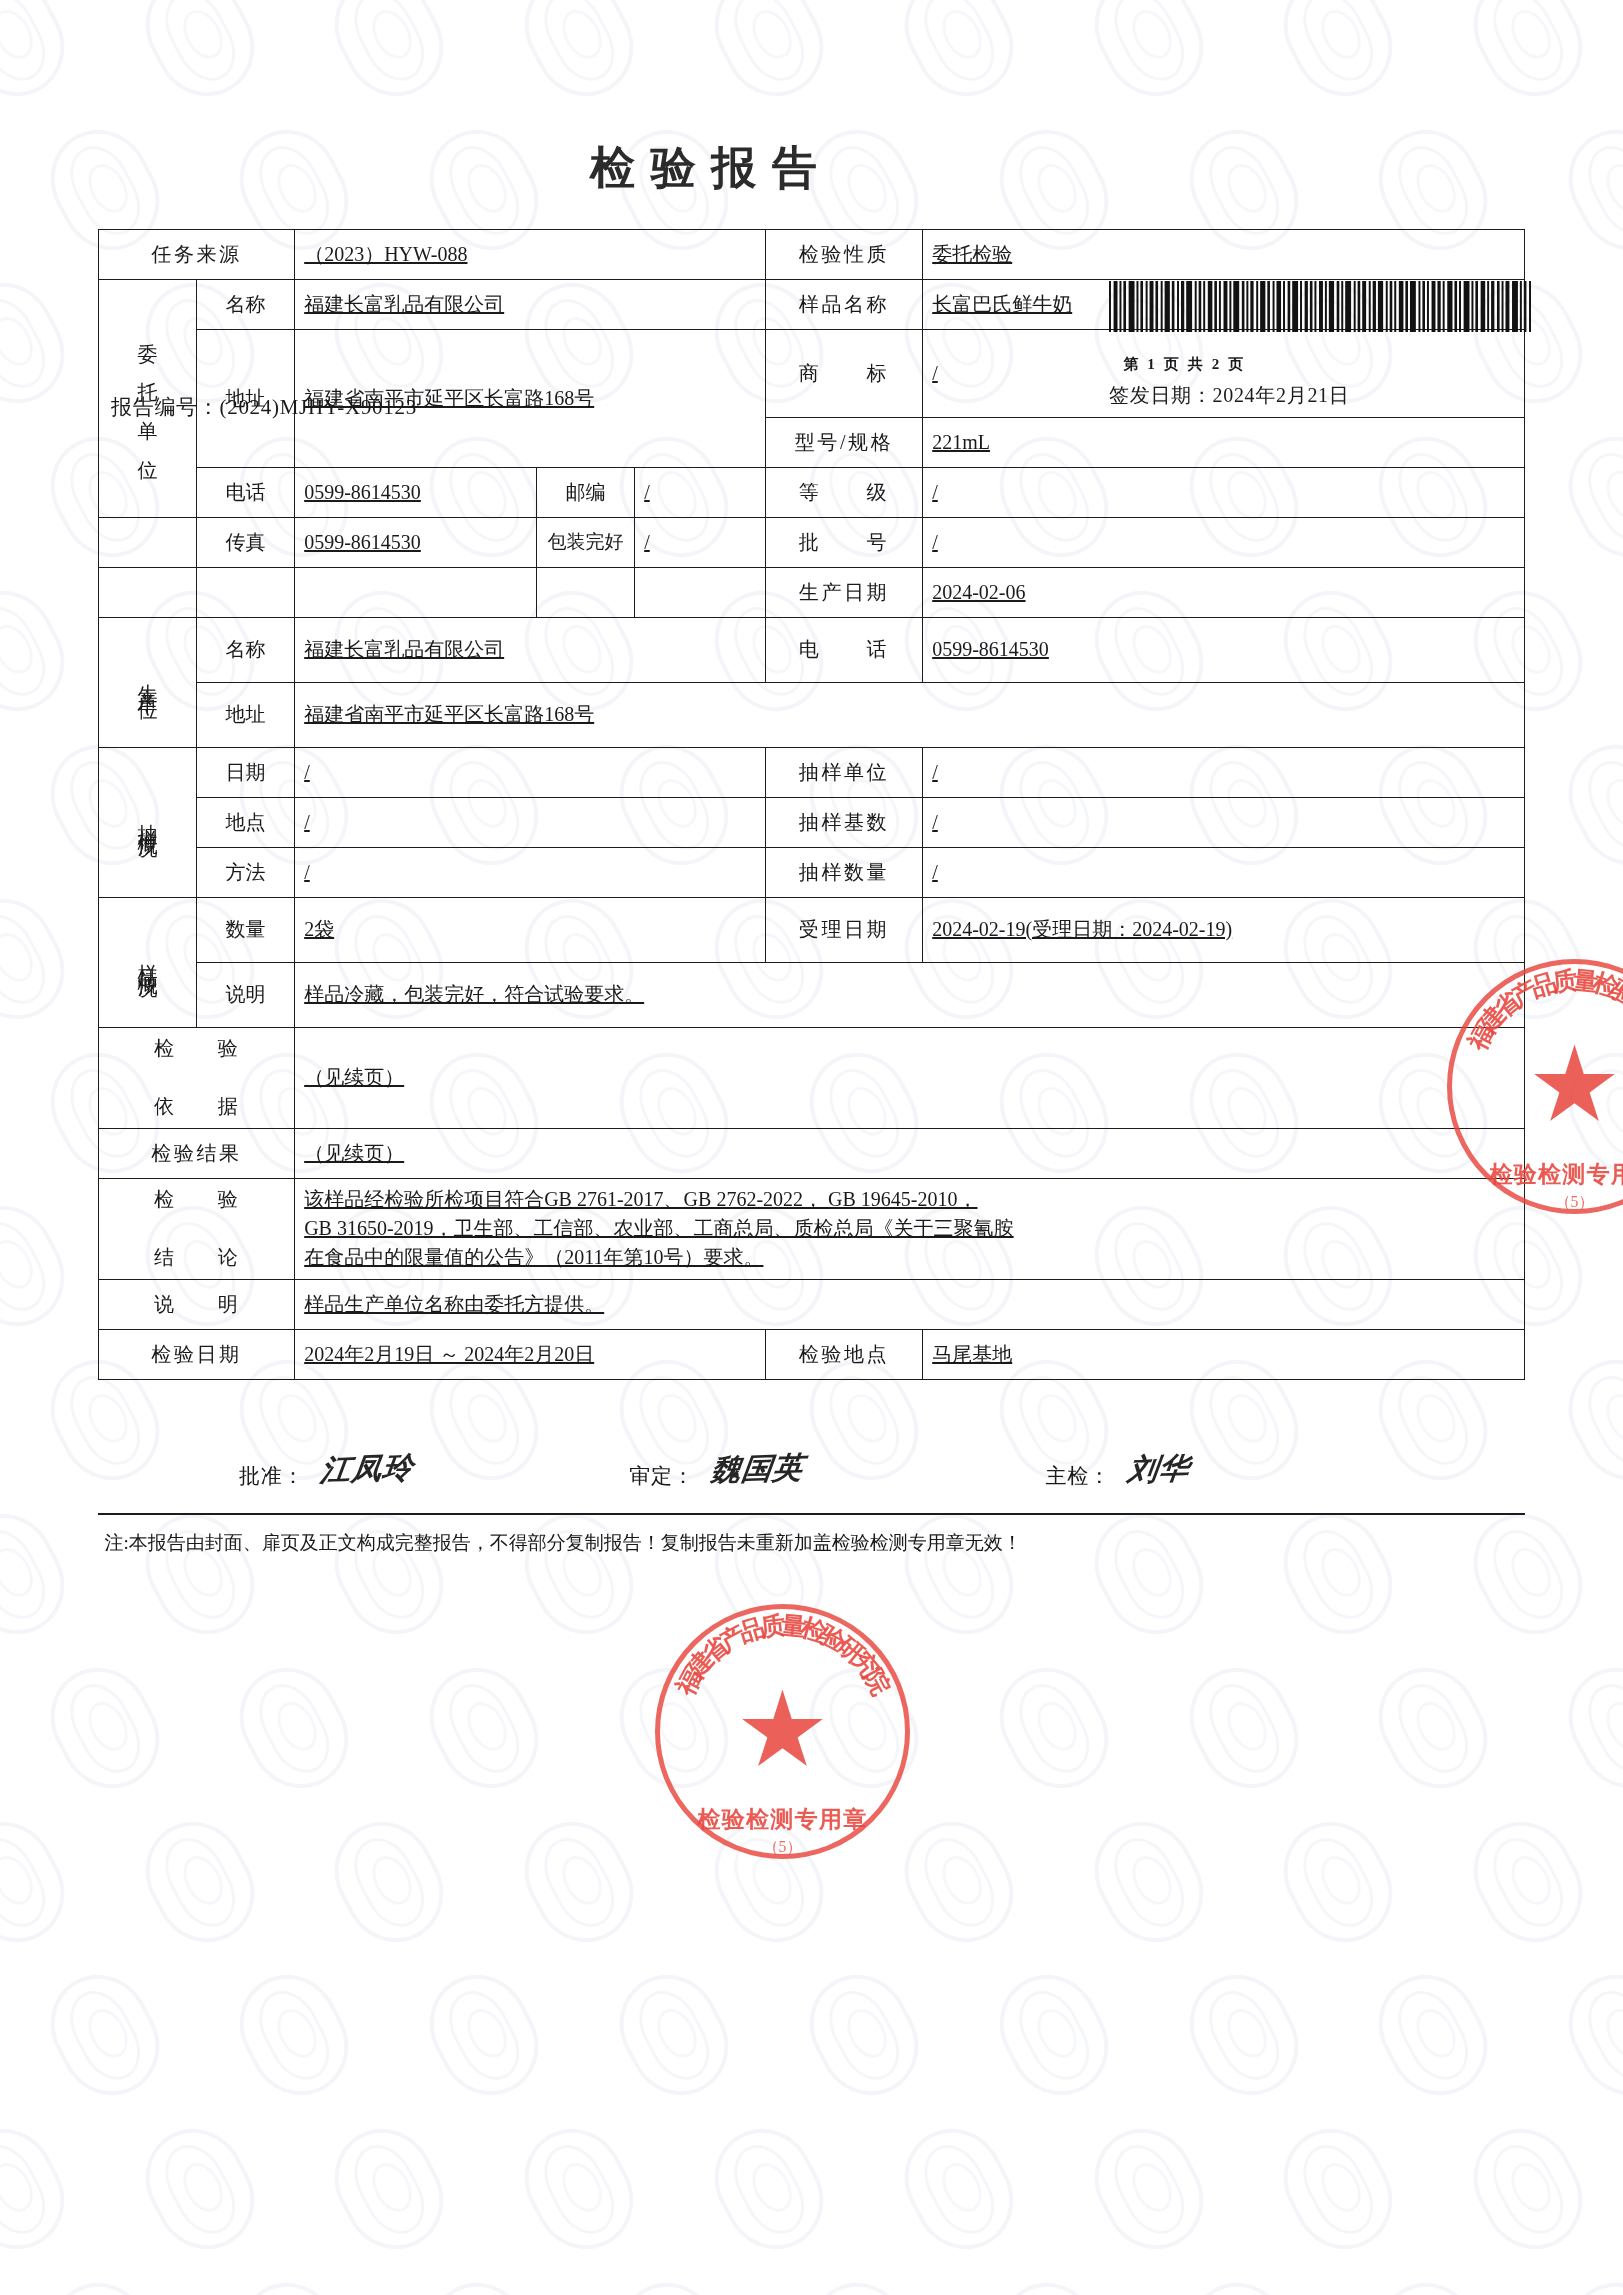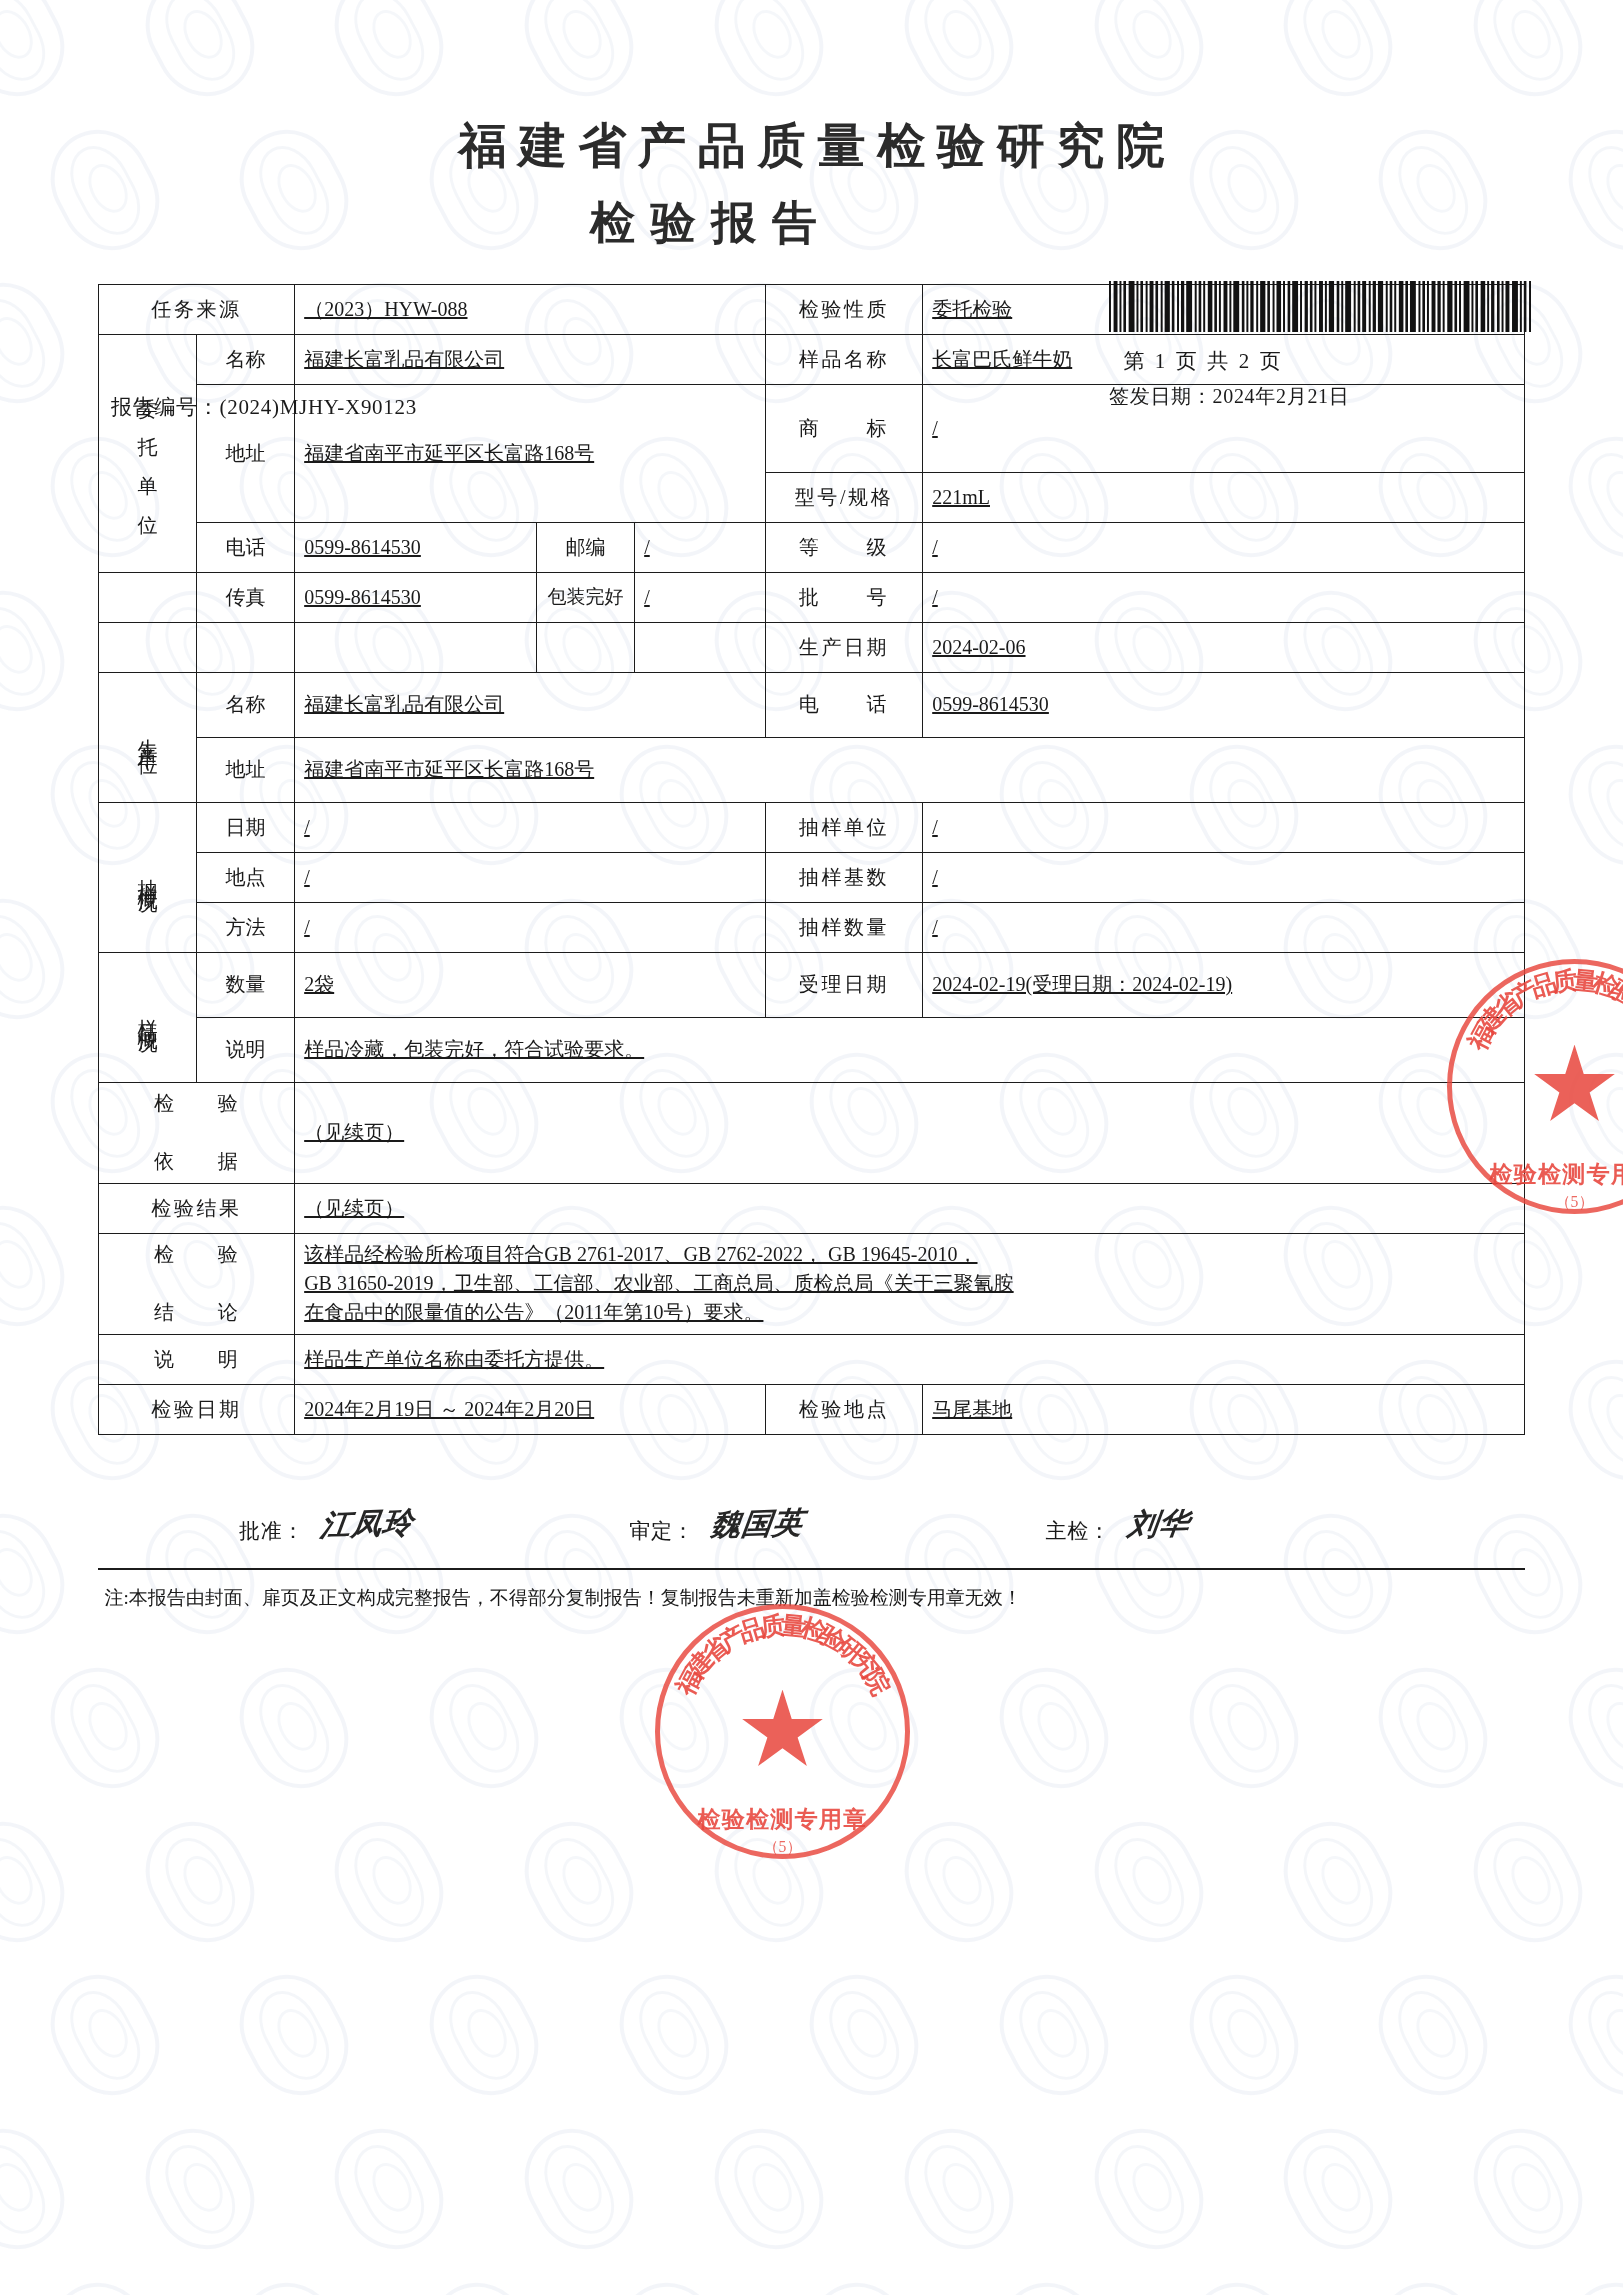--- a/index.html
+++ b/index.html
@@ -96,24 +96,25 @@
     top: 281px;
     width: 432px;
     text-align: left;
   }
   .barcode {
     height: 51px;
     width: 422px;
     display: block;
   }
   .page-count {
-    font-size: 21px;
-    margin-top: 15px;
+    font-size: 15px;
+    margin-top: 23px;
     letter-spacing: 2.6px;
     padding-left: 14.4px;
+    font-weight: bold;
   }
   .issue-date {
     font-size: 20px;
     margin-top: 7.9px;
     letter-spacing: 0.7px;
   }
 
   .report-no {
     position: absolute;
     left: 111px;
@@ -428,21 +429,20 @@
     <div class="wm" style="left:815px;top:2281px"></div>
     <div class="wm" style="left:1005px;top:2281px"></div>
     <div class="wm" style="left:1195px;top:2281px"></div>
     <div class="wm" style="left:1384px;top:2281px"></div>
     <div class="wm" style="left:1574px;top:2281px"></div>
   </div>
 
 <div class="page">
 
   <div class="header">
-    <div class="org-title">福建省产品质量检验研究院</div>
     <div class="doc-title">检验报告</div>
 
     <div class="barcode-block">
       <svg class="barcode" viewBox="0 0 645 78" preserveAspectRatio="none">
         <g fill="#121212" id="bars">
             <rect x="0" y="0" width="3" height="78"></rect>
             <rect x="7" y="0" width="6" height="78"></rect>
             <rect x="16" y="0" width="3" height="78"></rect>
             <rect x="22" y="0" width="4" height="78"></rect>
             <rect x="30" y="0" width="9" height="78"></rect>

